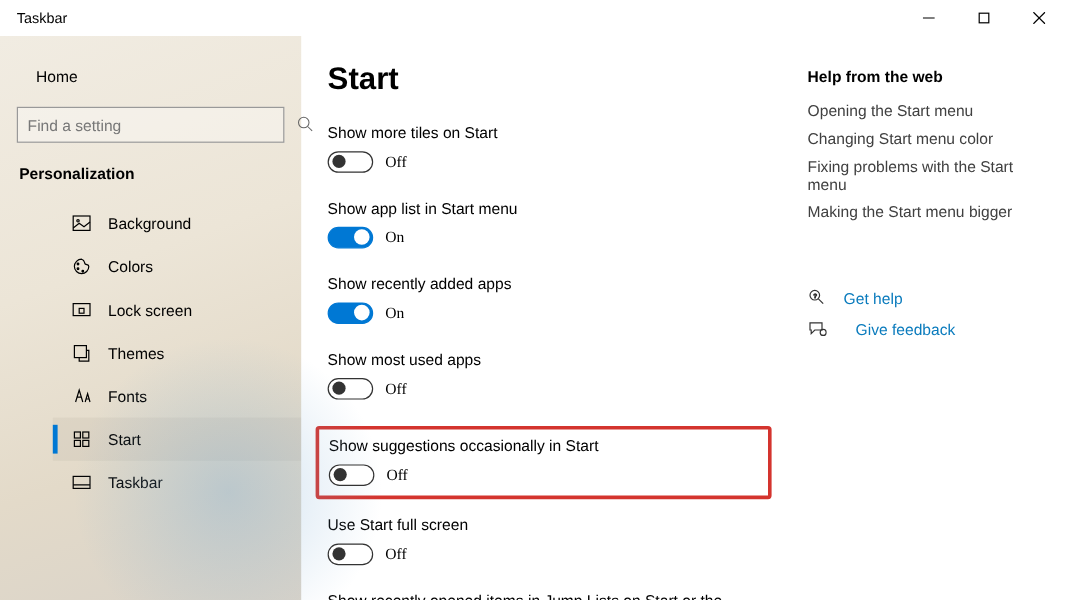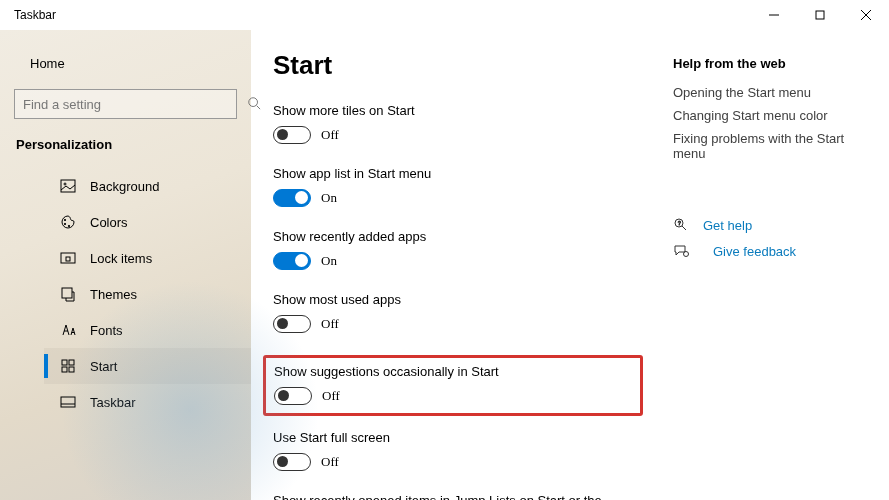--- a/index.html
+++ b/index.html
@@ -188,21 +188,21 @@
         </span>
       <span>Colors</span>
     </div>
     <div class="nav-item">
       <span class="ico">
           <svg viewBox="0 0 16 16" fill="none" stroke="#000" stroke-width="1">
             <rect x="1" y="3" width="14" height="10"></rect>
             <rect x="6" y="7" width="4" height="4"></rect>
           </svg>
         </span>
-      <span>Lock items</span>
+      <span>Lock screen</span>
     </div>
     <div class="nav-item">
       <span class="ico">
           <svg viewBox="0 0 16 16" fill="none" stroke="#000" stroke-width="1">
             <rect x="2" y="2" width="10" height="10"></rect>
             <path d="M6 12 L6 15 L14 15 L14 6 L12 6"></path>
           </svg>
         </span>
       <span>Themes</span>
     </div>
@@ -296,20 +296,21 @@
 
       </div>
 
     </div>
 
     <div class="main-right">
       <h3>Help from the web</h3>
       <a class="help-link">Opening the Start menu</a>
       <a class="help-link">Changing Start menu color</a>
       <a class="help-link">Fixing problems with the Start menu</a>
+      <a class="help-link">Making the Start menu bigger</a>
 
       <div style="height:30px"></div>
 
       <div class="support-row">
         <span class="support-ico">
           <svg viewBox="0 0 16 16" fill="none" stroke="#333" stroke-width="1">
               <circle cx="6" cy="6" r="4"></circle>
               <path d="M9 9 L13 13"></path>
               <text x="5" y="8" font-size="5" fill="#333">?</text>
             </svg>

